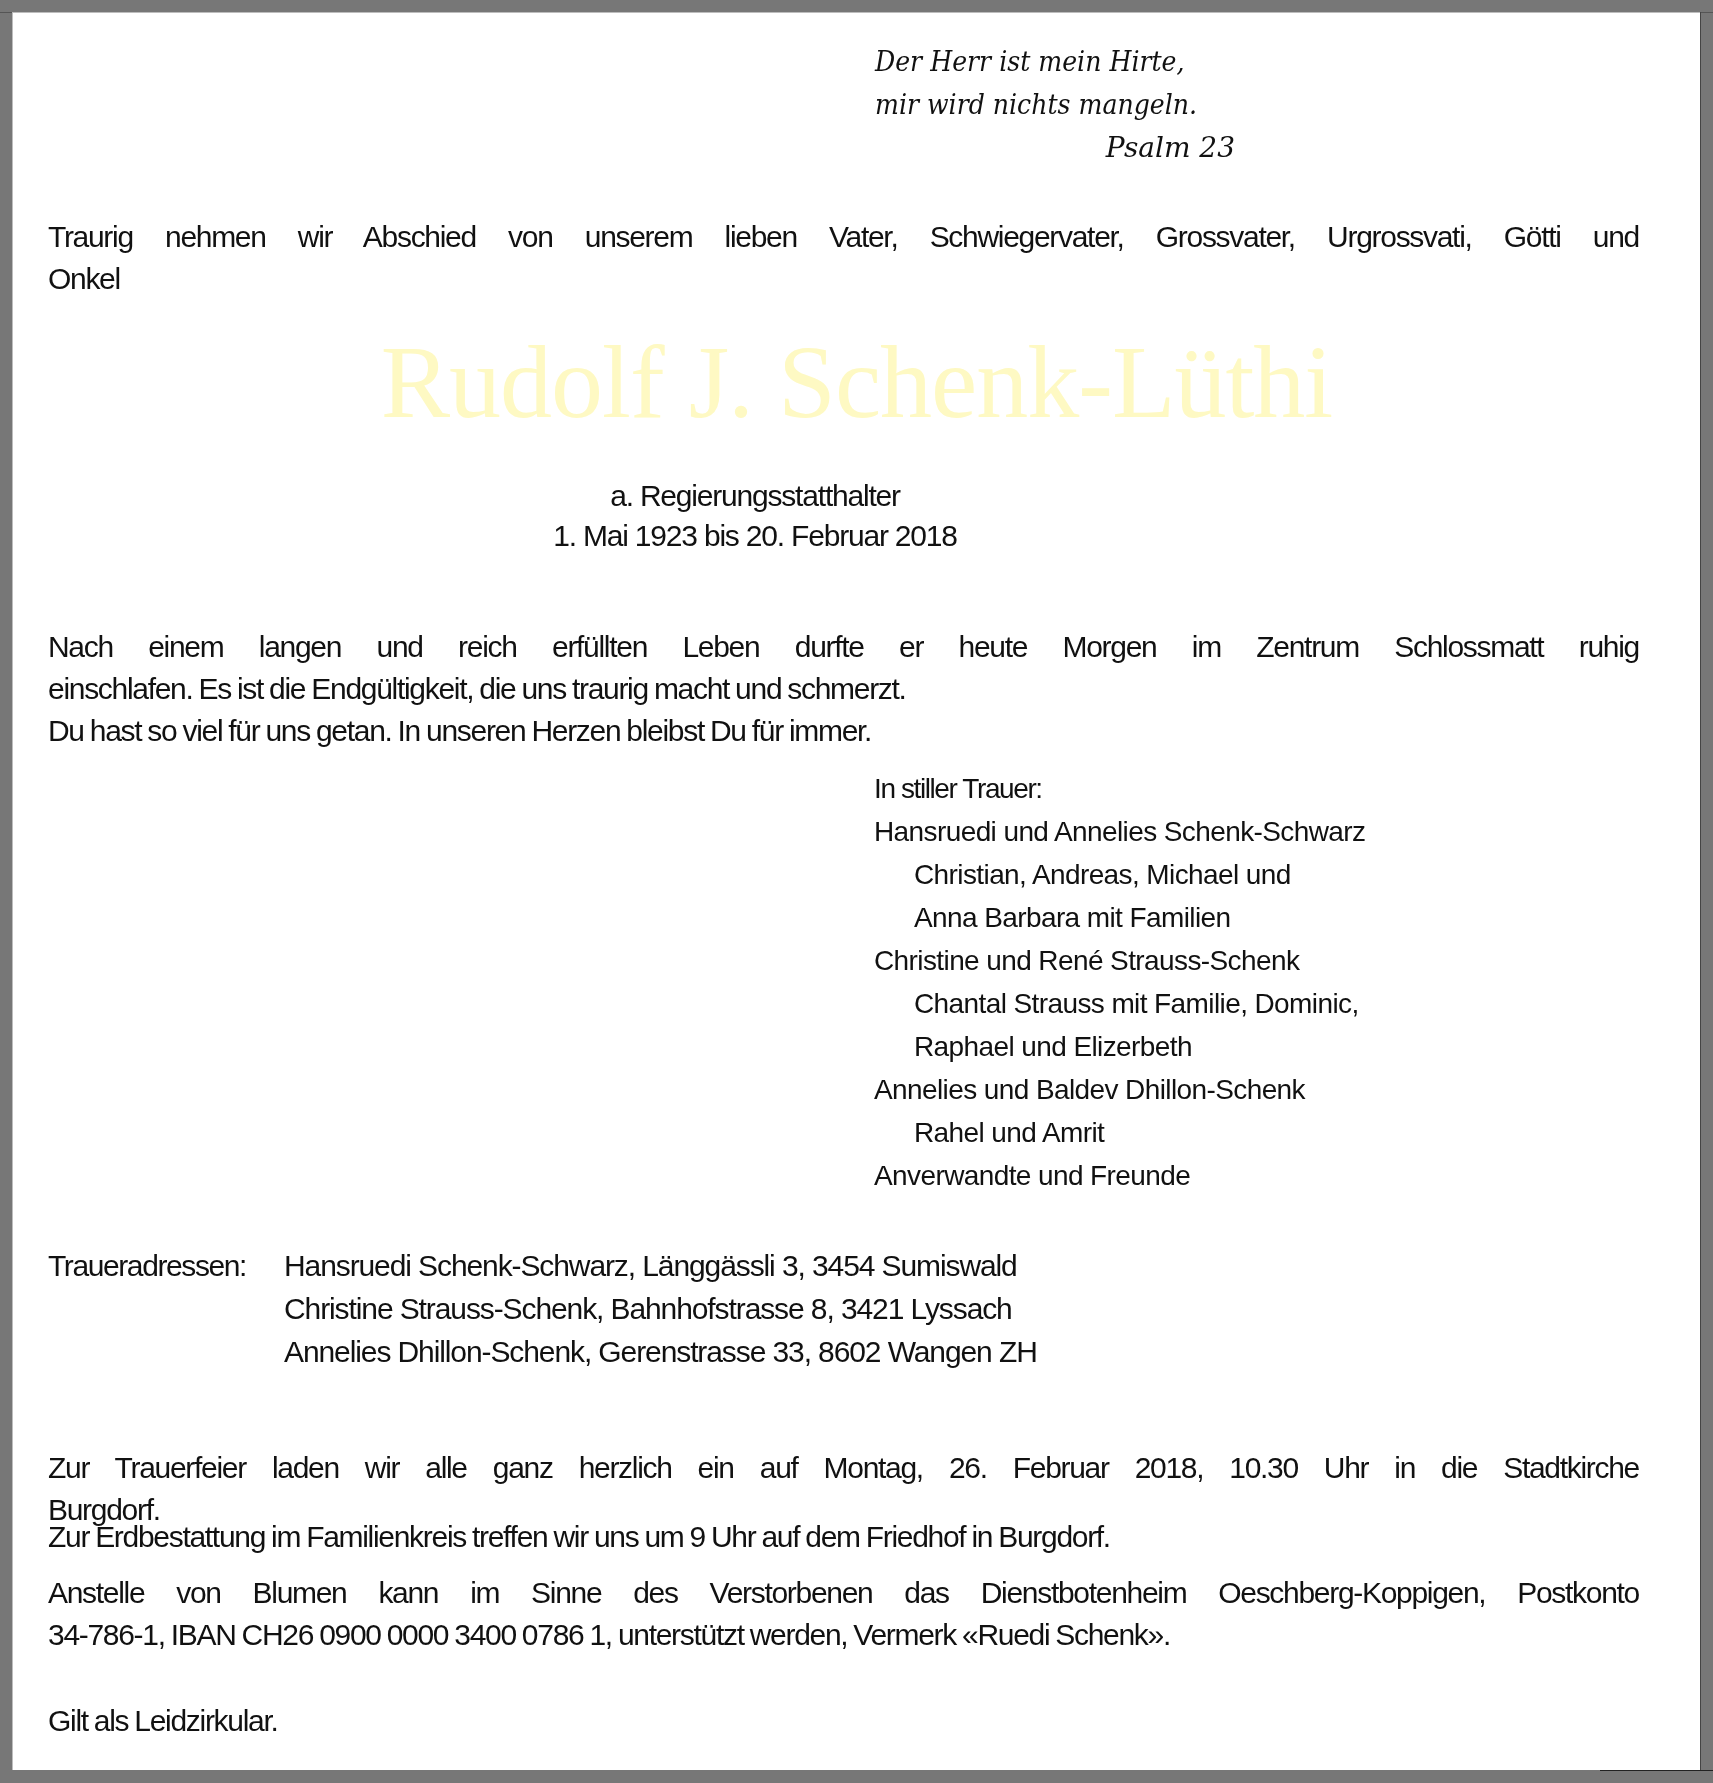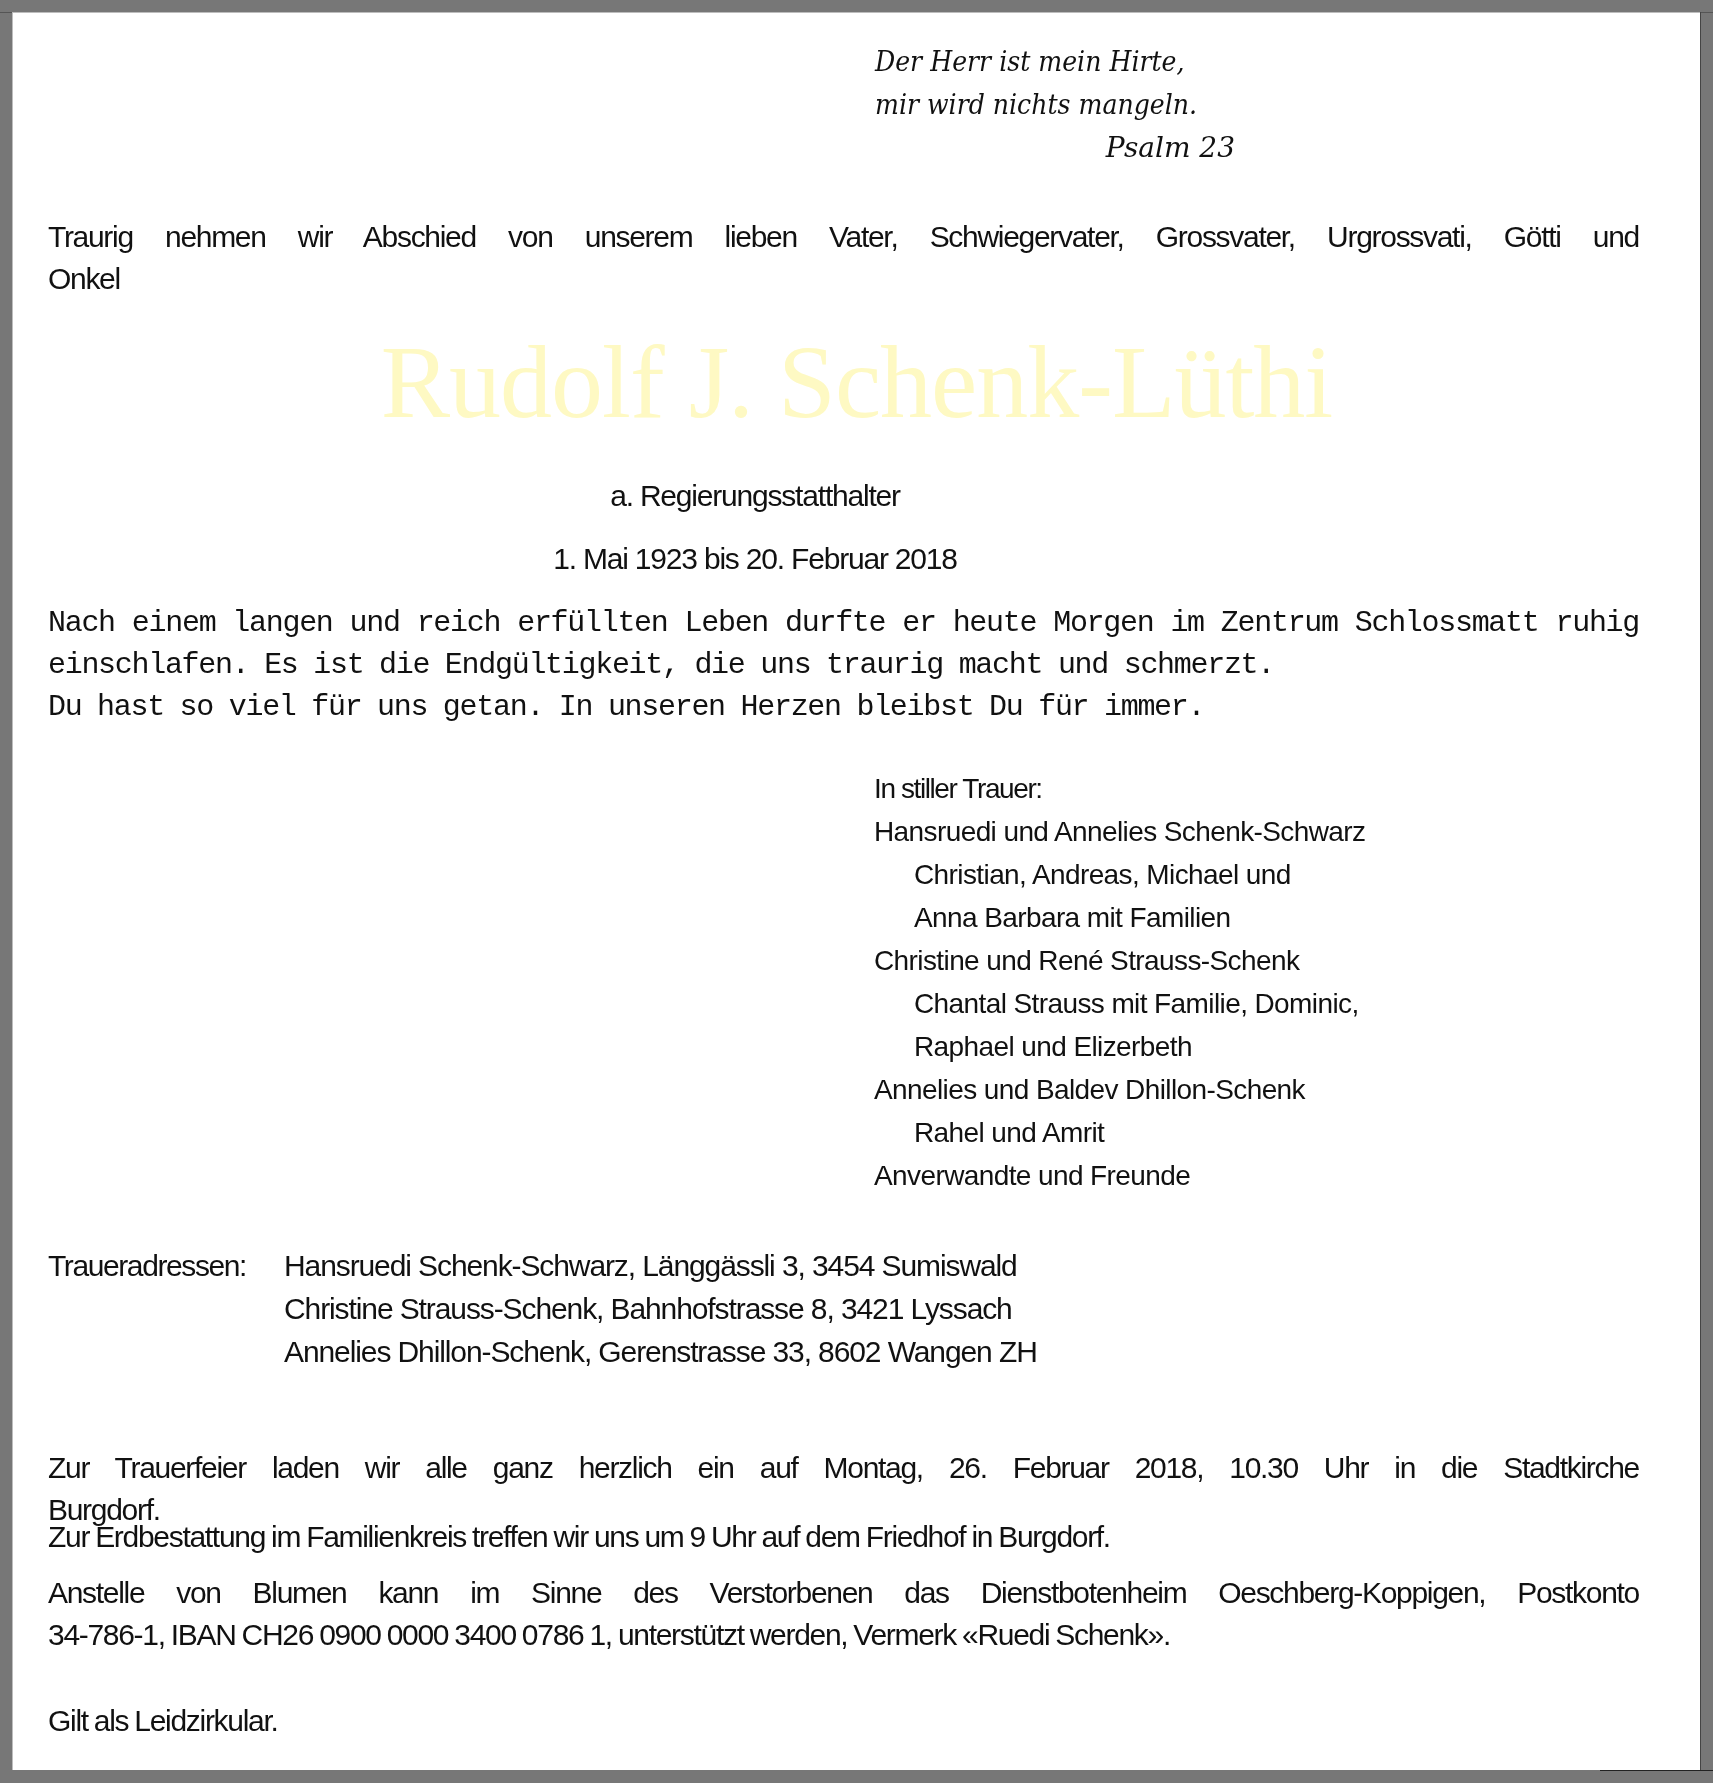--- a/index.html
+++ b/index.html
@@ -89,23 +89,23 @@
   <span class="ref">Psalm 23</span>
 </div>
 
 <div class="para narrow" style="top:216px;">
   <span class="jl">Traurig nehmen wir Abschied von unserem lieben Vater, Schwiegervater, Grossvater, Urgrossvati, Götti und</span>
   <span class="nl">Onkel</span>
 </div>
 
 <div class="name">Rudolf J. Schenk-Lüthi</div>
 <div class="center-line" style="top:476px;">a. Regierungsstatthalter</div>
-<div class="center-line" style="top:516px;margin-top:23px;">1. Mai 1923 bis 20. Februar 2018</div>
+<div class="center-line" style="top:516px;">1. Mai 1923 bis 20. Februar 2018</div>
 
-<div class="para narrow" style="top:602px;font-family:Liberation Mono, monospace;">
+<div class="para narrow" style="top:626px;">
   <span class="jl">Nach einem langen und reich erfüllten Leben durfte er heute Morgen im Zentrum Schlossmatt ruhig</span>
   <span class="nl">einschlafen. Es ist die Endgültigkeit, die uns traurig macht und schmerzt.</span>
   <span class="nl">Du hast so viel für uns getan. In unseren Herzen bleibst Du für immer.</span>
 </div>
 
 <div class="mourners">
   <span class="row heading">In stiller Trauer:</span>
   <span class="row">Hansruedi und Annelies Schenk-Schwarz</span>
   <span class="row indent">Christian, Andreas, Michael und</span>
   <span class="row indent">Anna Barbara mit Familien</span>

